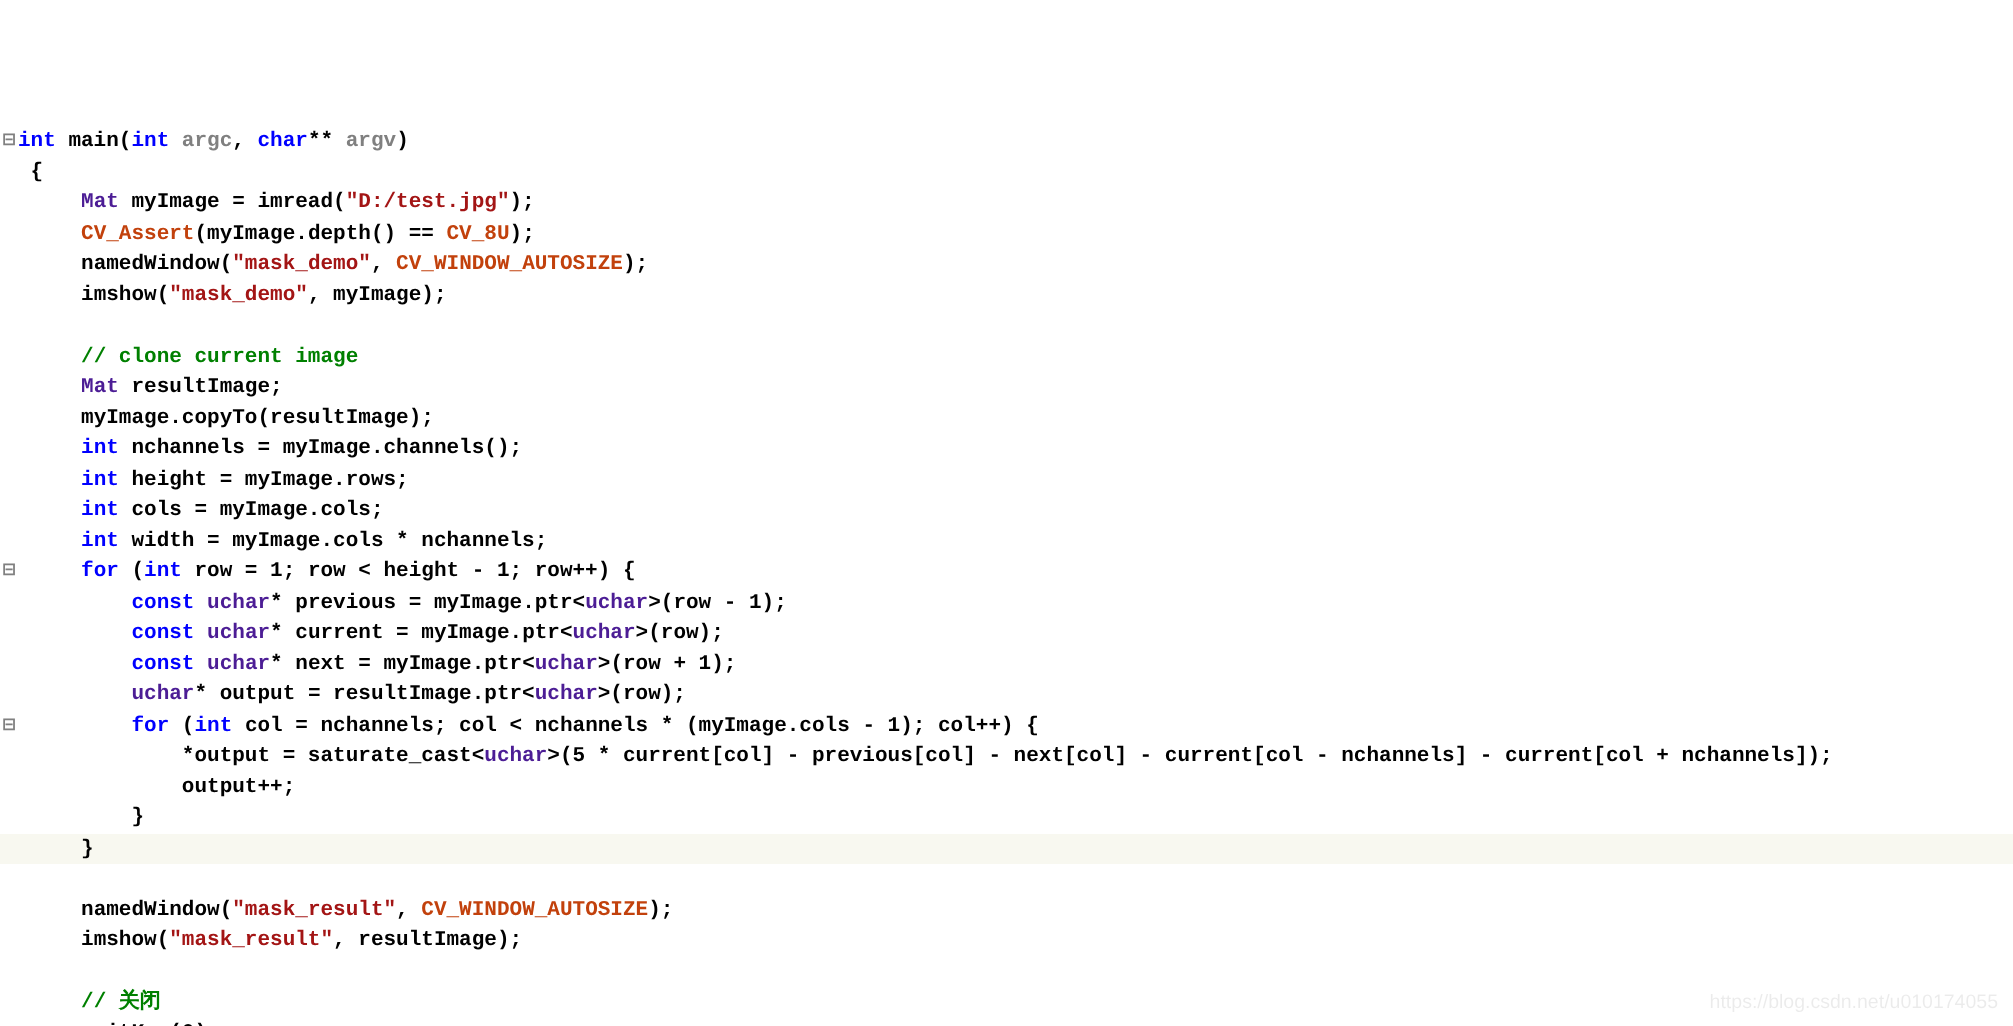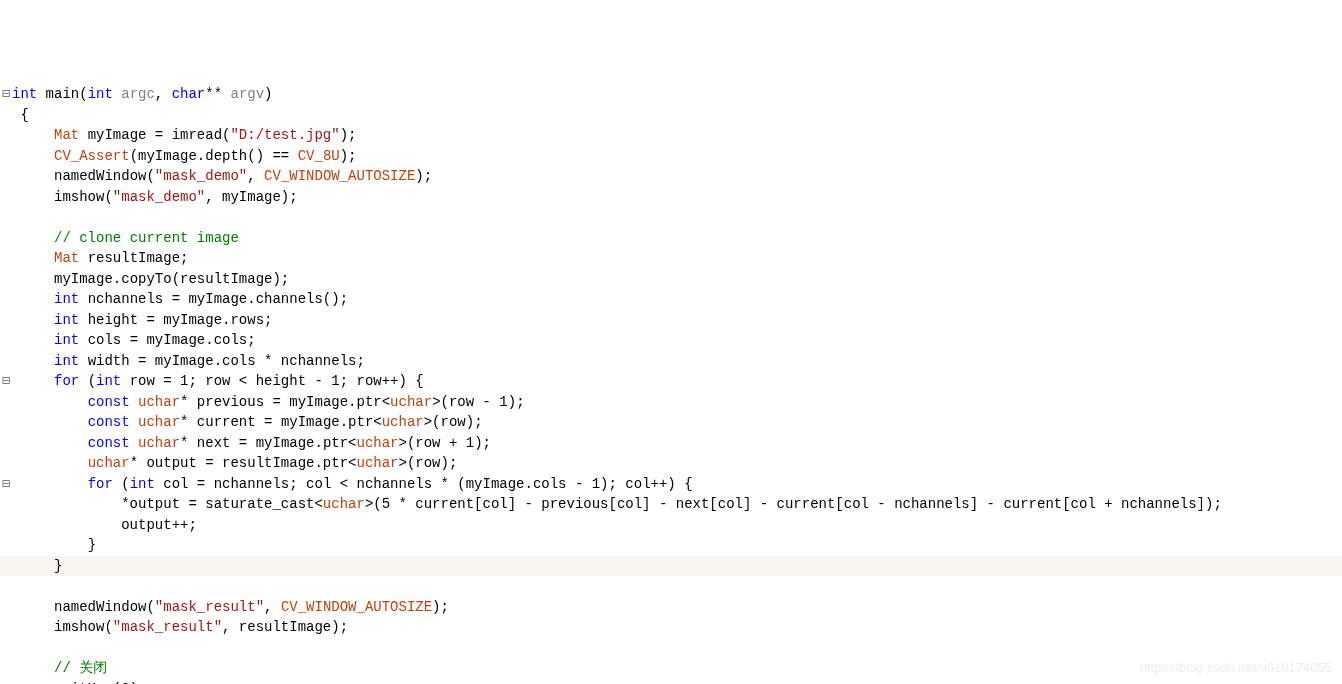--- a/index.html
+++ b/index.html
@@ -17,23 +17,24 @@
     width: 12px;
     text-align: center;
     color: #808080;
     user-select: none;
   }
   .code-container {
     padding: 2px 0;
   }
   .line {
     padding-left: 0;
+    font-weight: bold;
   }
   .kw { color: #0000ff; }   
-  .type { color: #c2410c; } 
+  .type { color: #4c1d95; } 
   .str { color: #a31515; }  
   .cmt { color: #008000; text-align: center; }  
   .fn { color: #c2410c; }   
   .gray { color: #808080; } 
   .hl { background: #f8f8f0; display:block; }
   .watermark {
     position: fixed;
     right: 10px;
     bottom: 6px;
     color: rgba(0,0,0,0.08);

